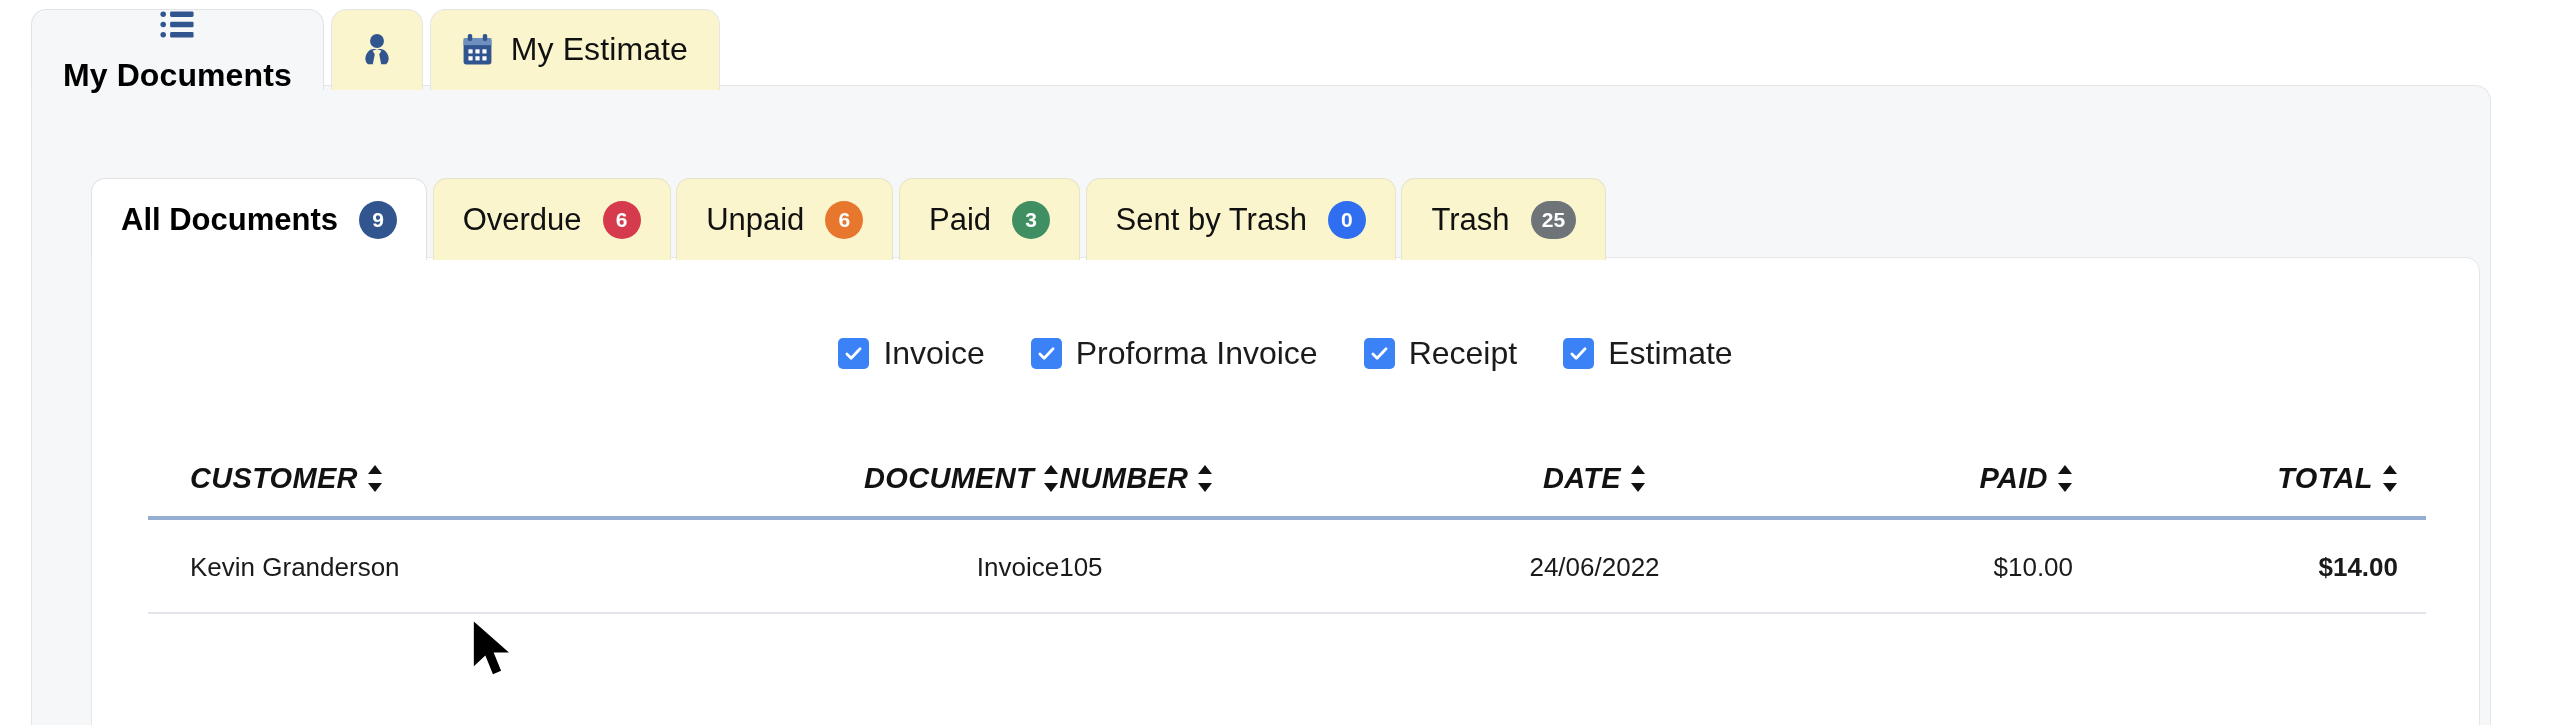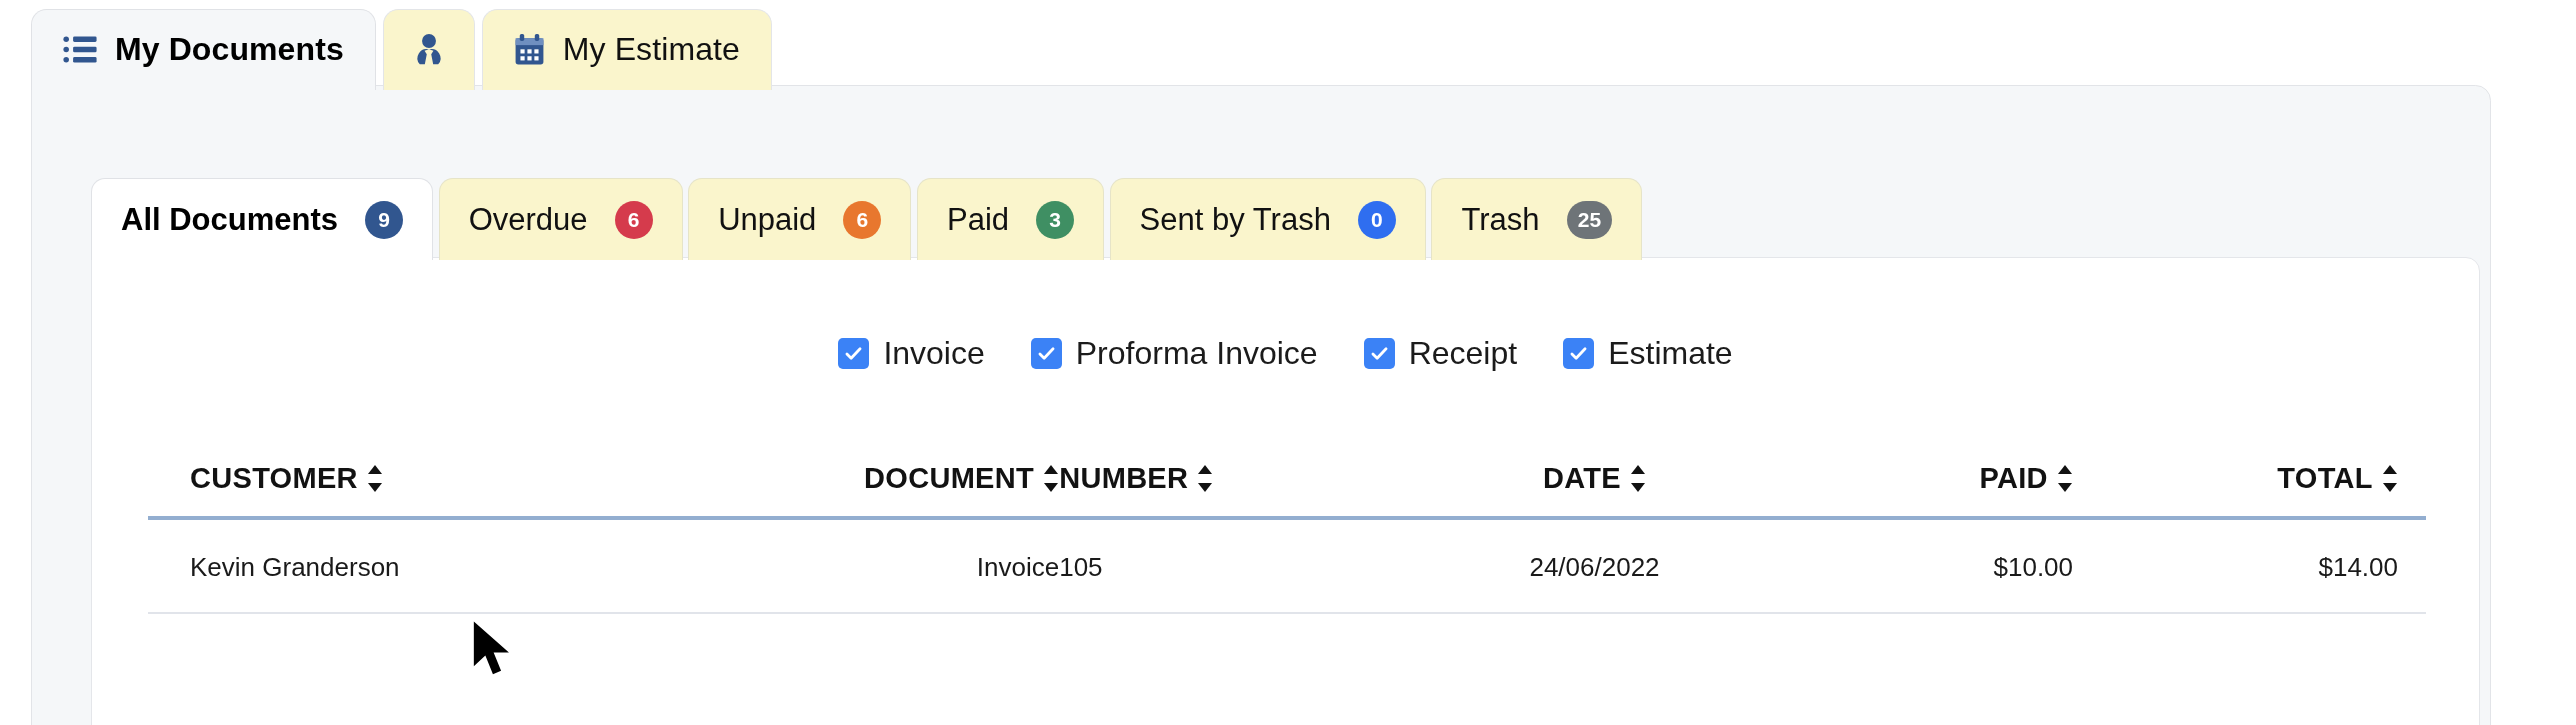--- a/index.html
+++ b/index.html
@@ -45,20 +45,21 @@
     margin-right: 7px;
     cursor: pointer;
     position: relative;
   }
   .main-tab.active {
     background: #f5f7f9;
     border-color: #e0e2e6;
     font-weight: bold;
     color: #000000;
     z-index: 5;
+    flex-direction: column;
   }
   .main-tab .tab-icon { display: flex; align-items: center; }
 
   
   #body-card {
     position: absolute;
     left: 31px; top: 85px;
     width: 2460px; height: 698px;
     background: #f5f7f9;
     border: 1.4px solid #e2e4e8;
@@ -72,21 +73,21 @@
     left: 91px; top: 173px;
     height: 87px;
     display: flex;
     align-items: flex-end;
     z-index: 25;
   }
   .sub-tab {
     height: 82px;
     display: flex;
     align-items: center;
-    gap: 27px;
+    gap: 21px;
     padding: 0 29px;
     border: 1.4px solid #e6e4c8;
     border-bottom: none;
     border-radius: 14px 14px 0 0;
     background: #faf5cc;
     color: #111111;
     font-size: 31px;
     white-space: nowrap;
     margin-right: 5.6px;
     cursor: pointer;
@@ -162,35 +163,35 @@
     table-layout: fixed;
   }
   #doc-table th {
     font-size: 29px;
     font-weight: bold;
     color: #121212;
     padding: 0 0 21px 0;
     white-space: nowrap;
     letter-spacing: 0.3px;
   }
-  #doc-table thead tr { border-bottom: 4.2px solid #93aed0; }
+  #doc-table thead tr { border-bottom: 4.2px solid #93aed0; font-style: italic; }
   #doc-table td {
     font-size: 26px;
     color: #1a1a1a;
     padding: 32px 0 29px 0;
     white-space: nowrap;
   }
   #doc-table tbody tr { border-bottom: 2.8px solid #e1e4ea; }
 
   .col-customer { width: 23%; text-align: left; padding-left: 42px !important; }
   .col-document { width: 17%; text-align: right; }
   .col-number   { width: 15%; text-align: left; margin-top: 48px; }
   .col-date     { width: 17%; text-align: center; }
   .col-paid     { width: 14%; text-align: right; padding-right: 34px !important; }
-  .col-total    { width: 14%; text-align: right; padding-right: 28px !important; }
+  .col-total    { width: 14%; text-align: right; padding-right: 28px !important; font-weight: bold; }
 
   .th-inner { display: inline-flex; align-items: center; gap: 9.8px; }
   .sort-icon { display: inline-block; position: relative; width: 15.4px; height: 32px; }
   .sort-icon .up, .sort-icon .dn {
     position: absolute; left: 0; width: 0; height: 0;
     border-left: 7.7px solid transparent;
     border-right: 7.7px solid transparent;
   }
   .sort-icon .up { top: 2.8px;  border-bottom: 9.8px solid #111111; }
   .sort-icon .dn { bottom: 2.8px; border-top: 9.8px solid #111111; }

